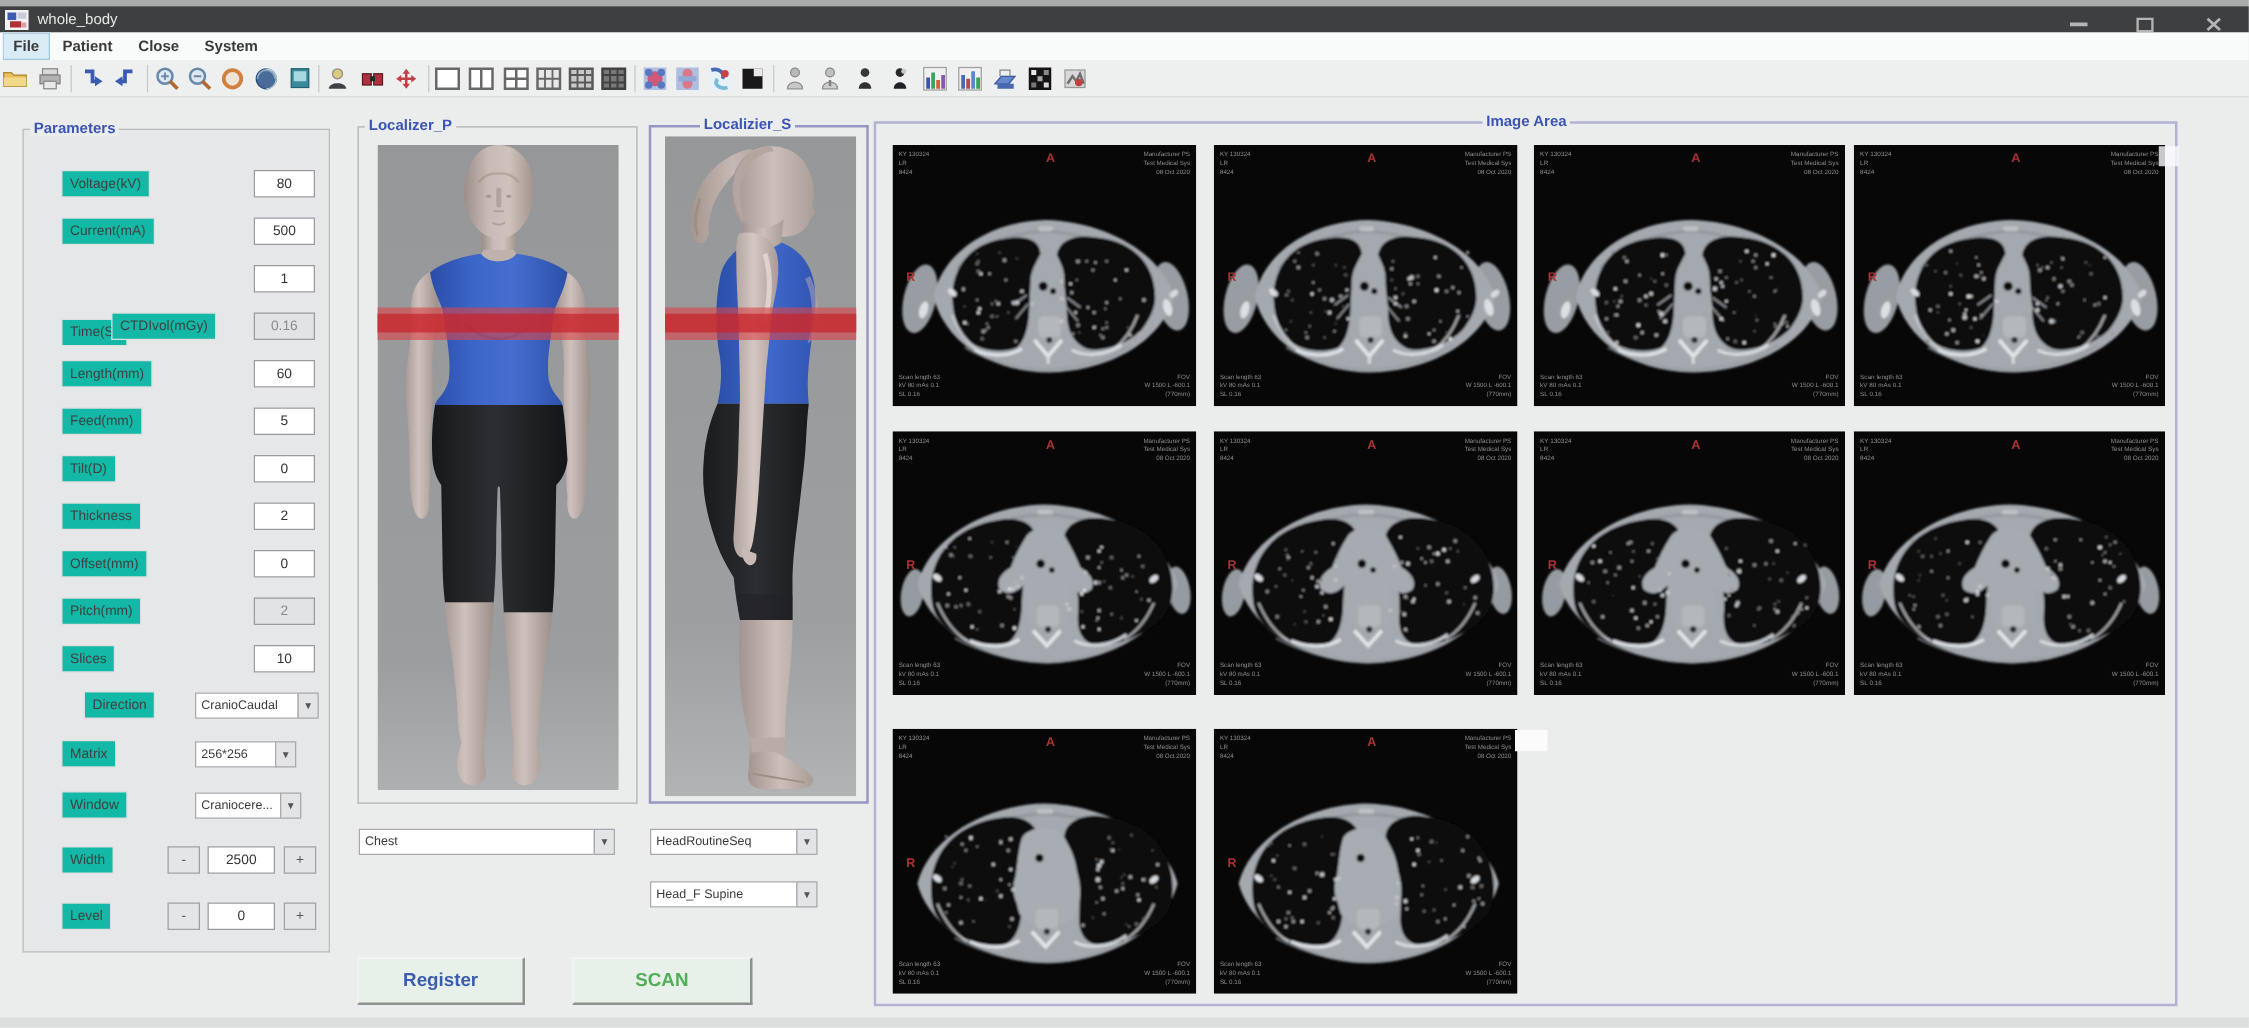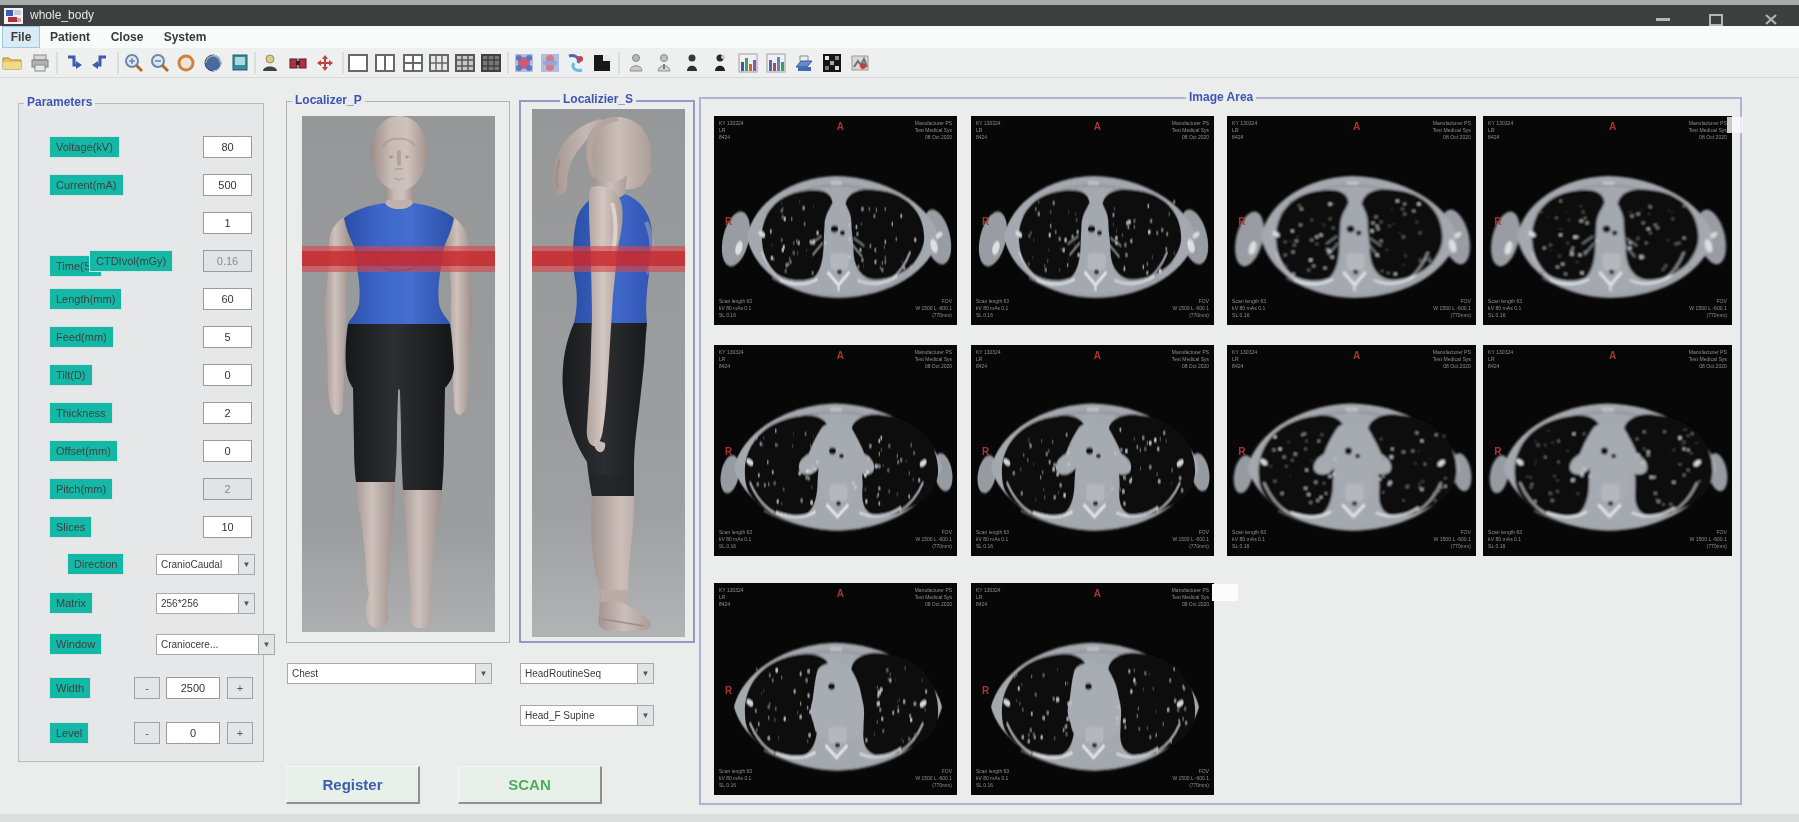--- a/index.html
+++ b/index.html
@@ -224,23 +224,23 @@
 <div class="pinput" style="left:203px;top:402px;">2</div>
 <div class="plabel" style="left:50px;top:441px;">Offset(mm)</div>
 <div class="pinput" style="left:203px;top:440px;">0</div>
 <div class="plabel" style="left:50px;top:479px;">Pitch(mm)</div>
 <div class="pinput dis" style="left:203px;top:478px;">2</div>
 <div class="plabel" style="left:50px;top:517px;">Slices</div>
 <div class="pinput" style="left:203px;top:516px;">10</div>
 <div class="plabel" style="left:68px;top:554px;">Direction</div>
 <div class="combo" style="left:156px;top:554px;width:83px;">CranioCaudal<span class="arr">▼</span></div>
 <div class="plabel" style="left:50px;top:593px;">Matrix</div>
-<div class="combo" style="left:156px;top:593px;width:83px;">256*256<span class="arr">▼</span></div>
+<div class="combo" style="left:156px;top:593px;width:65px;">256*256<span class="arr">▼</span></div>
 <div class="plabel" style="left:50px;top:634px;">Window</div>
-<div class="combo" style="left:156px;top:634px;width:103px;">Craniocere...<span class="arr">▼</span></div>
+<div class="combo" style="left:156px;top:634px;width:69px;">Craniocere...<span class="arr">▼</span></div>
 <div class="plabel" style="left:50px;top:678px;">Width</div>
 <div class="spinbtn" style="left:134px;top:677px;">-</div>
 <div class="pinput" style="left:166px;top:677px;width:54px;">2500</div>
 <div class="spinbtn" style="left:227px;top:677px;">+</div>
 <div class="plabel" style="left:50px;top:723px;">Level</div>
 <div class="spinbtn" style="left:134px;top:722px;">-</div>
 <div class="pinput" style="left:166px;top:722px;width:54px;">0</div>
 <div class="spinbtn" style="left:227px;top:722px;">+</div>
 </div>
 

